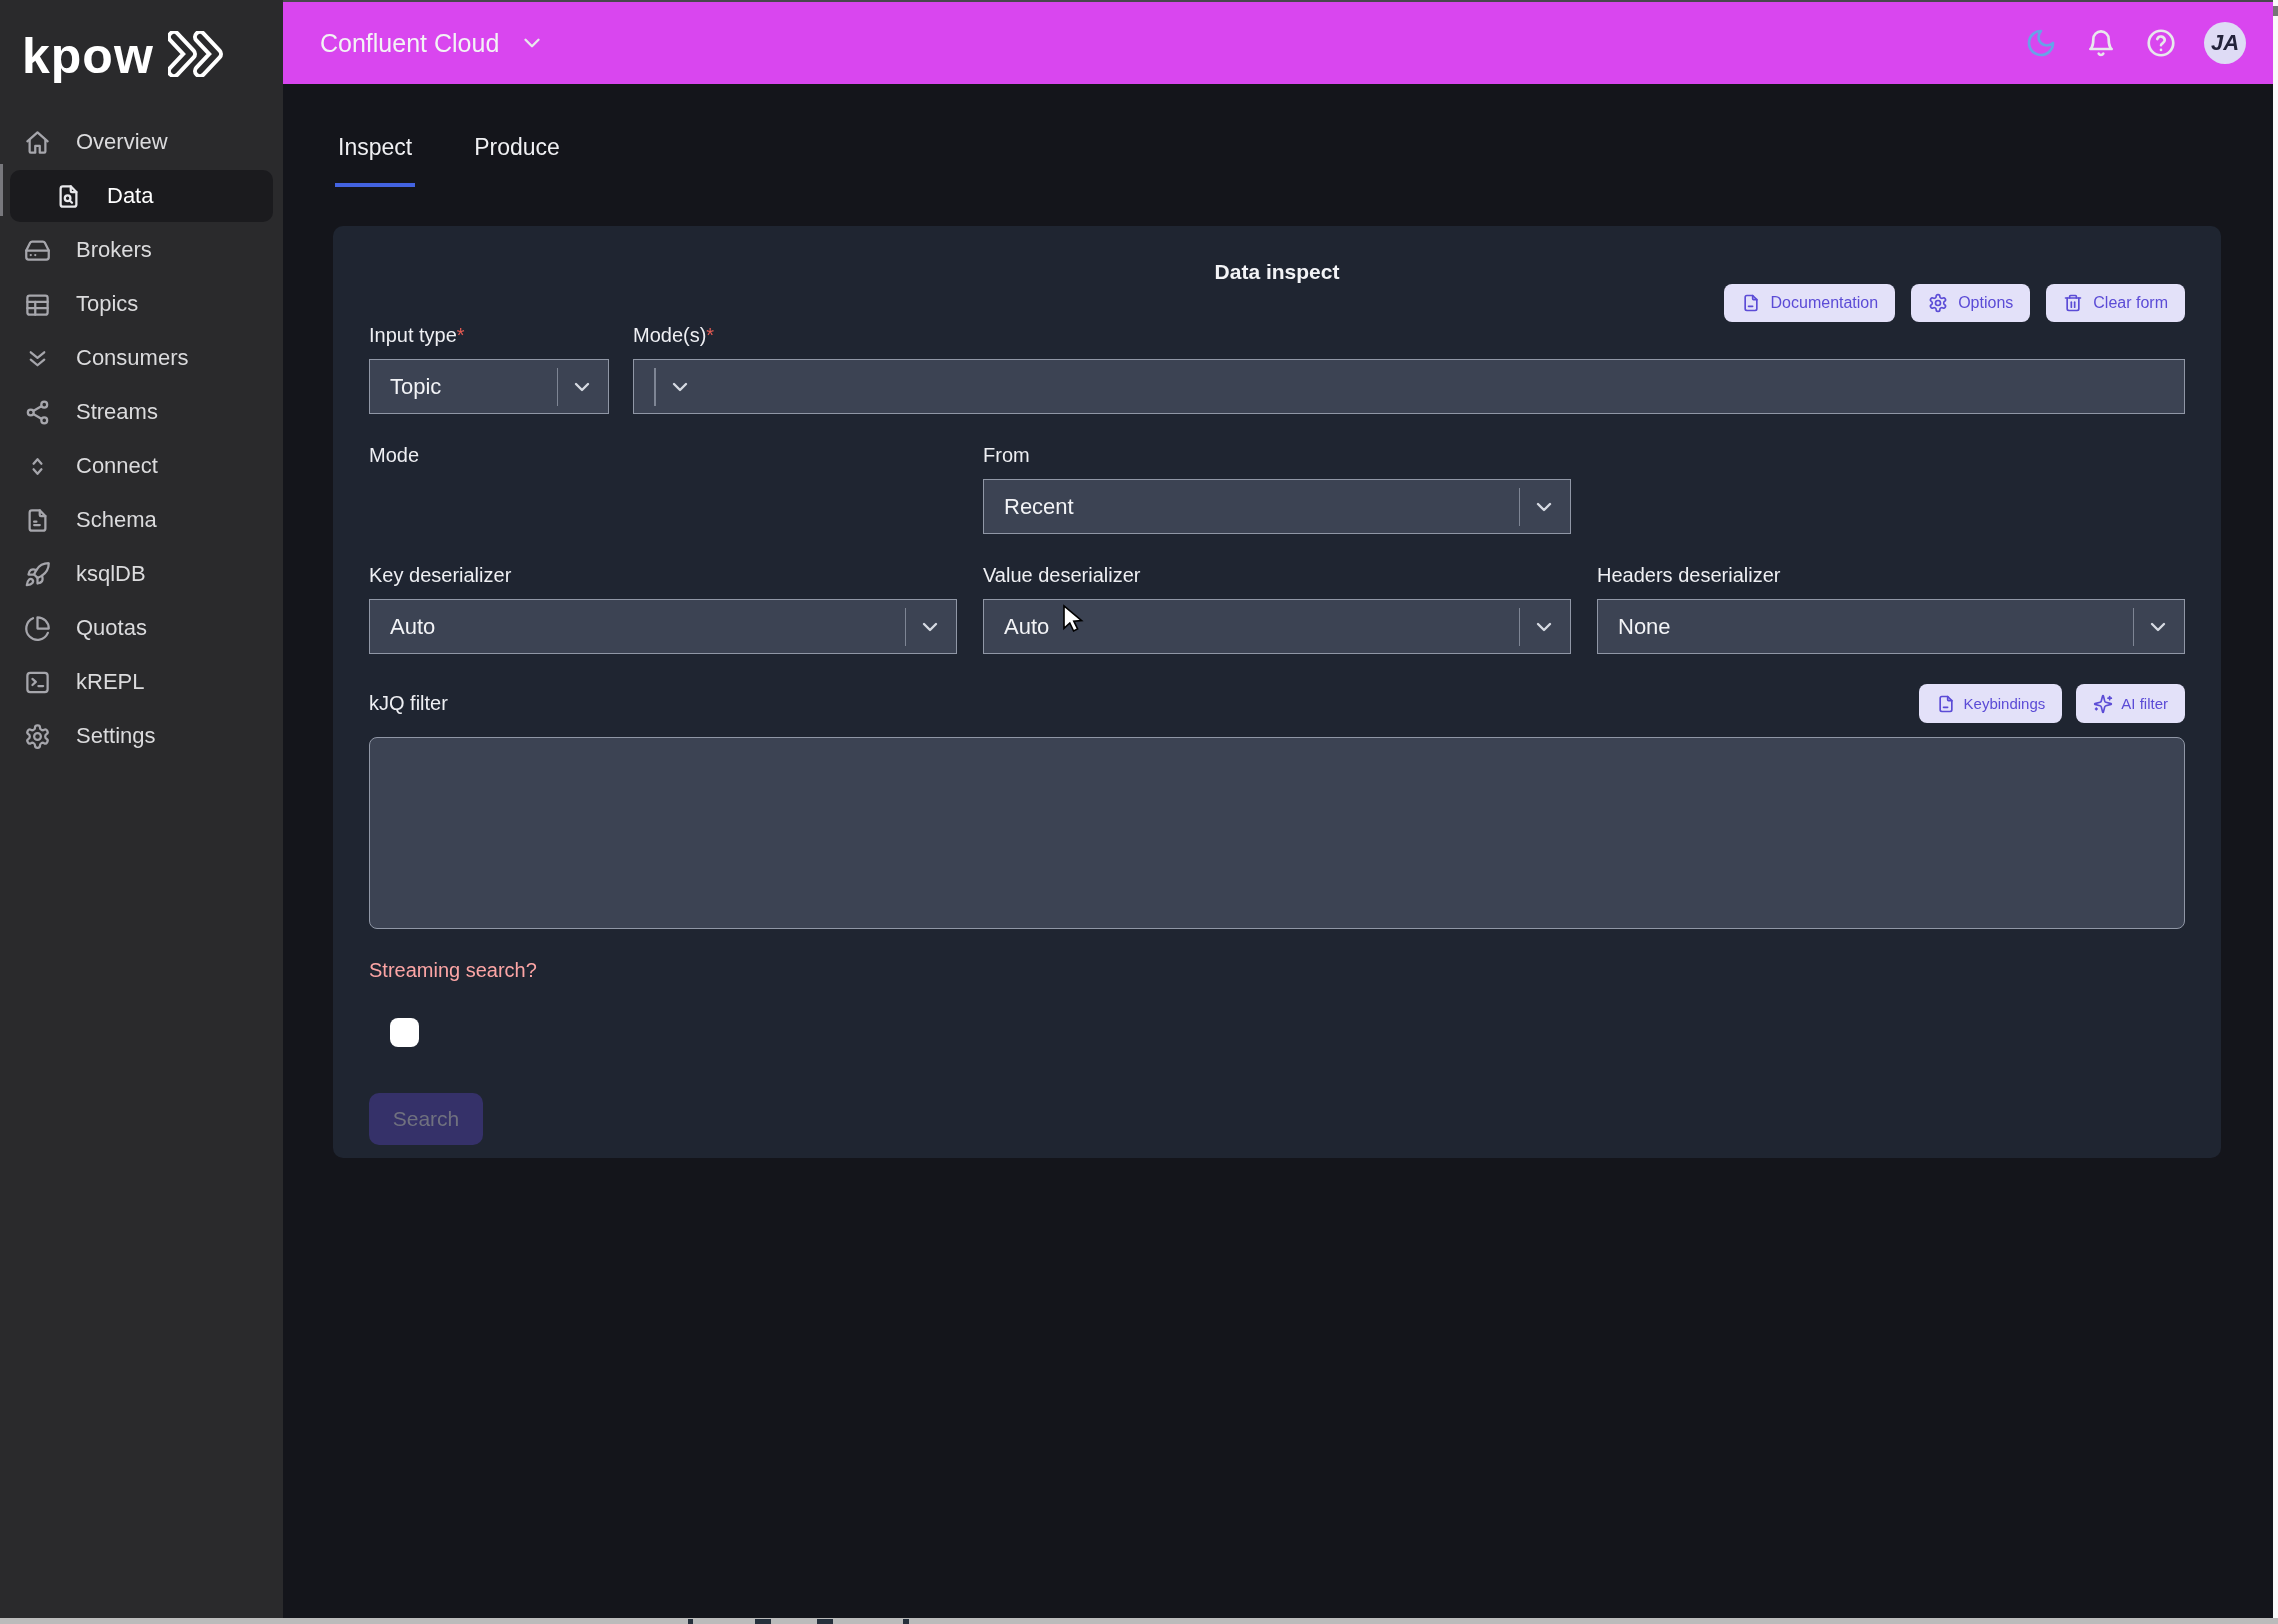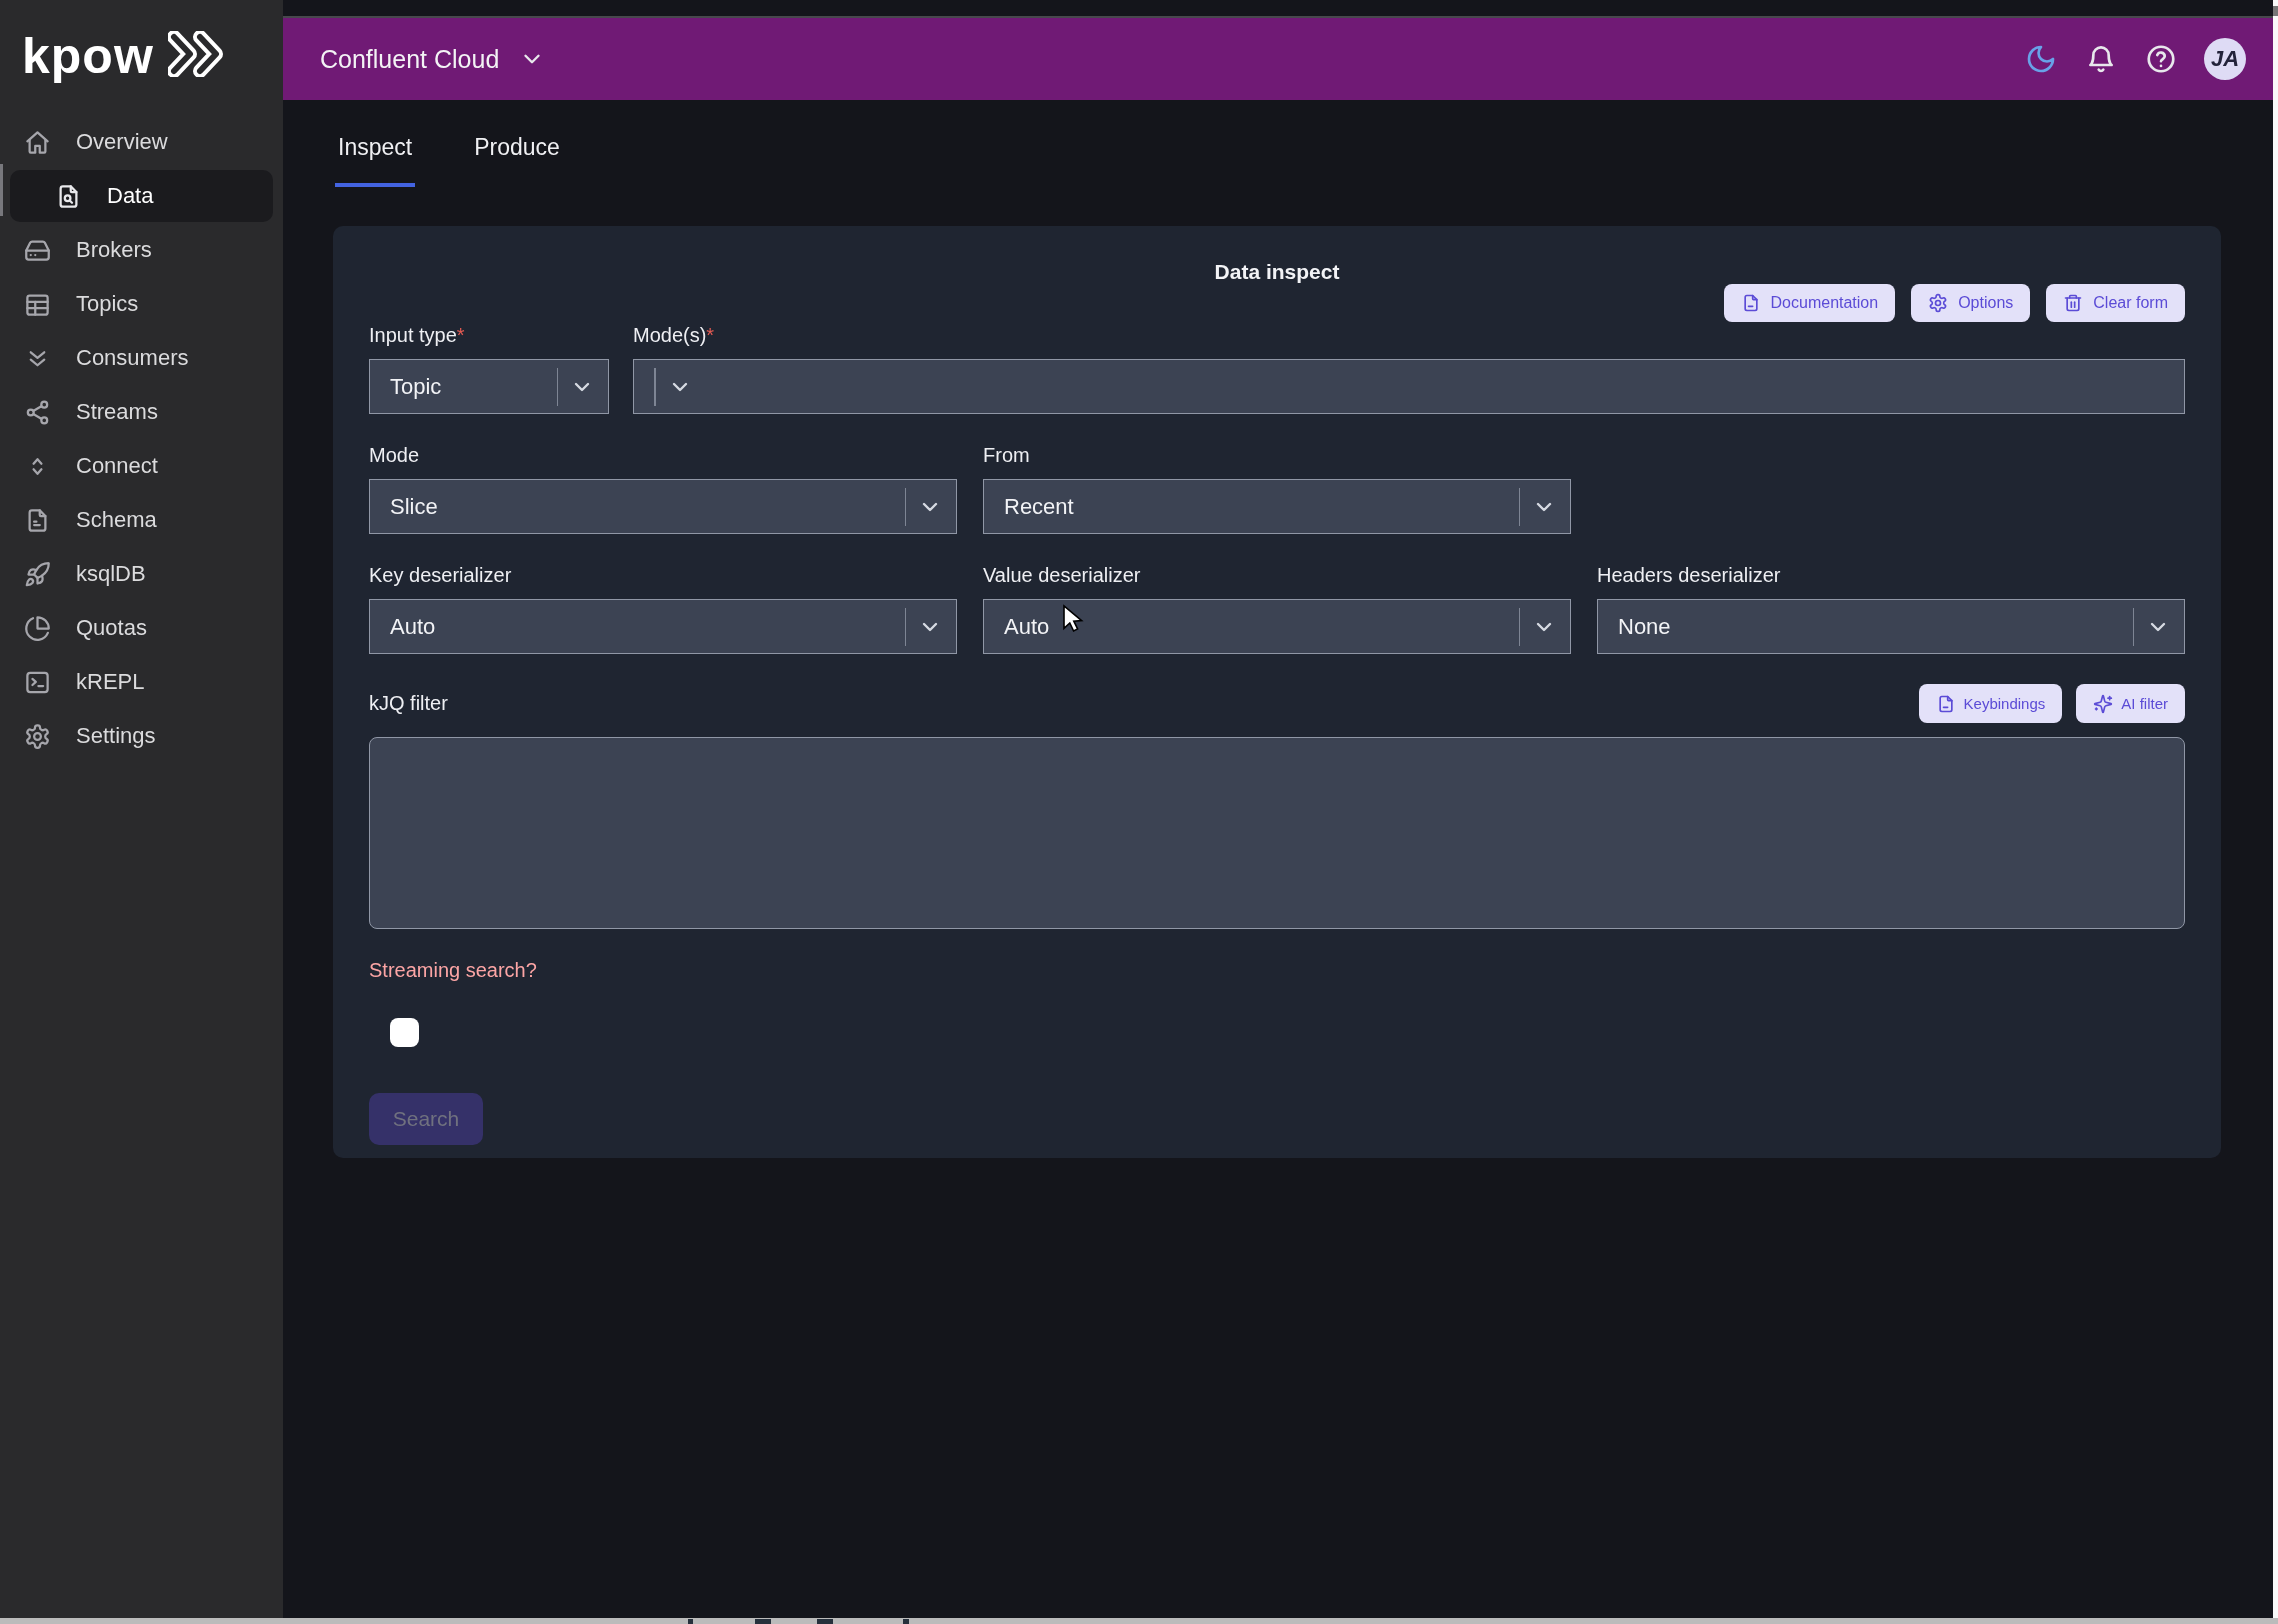--- a/index.html
+++ b/index.html
@@ -13,21 +13,21 @@
   .logo-text { color:#fff; font-size:50px; font-weight:bold; letter-spacing:1px; line-height:1; }
   .nav { margin-top:30px; }
   .nav-item { display:flex; align-items:center; height:52px; margin:0 10px 2px 10px; padding-left:14px;
               border-radius:10px; color:#DBDBDD; font-size:22px; cursor:pointer; }
   .nav-item svg { width:27px; height:27px; stroke:#A6A6AC; fill:none; stroke-width:2; stroke-linecap:round; stroke-linejoin:round; margin-right:25px; flex:none; }
   .nav-item.active { background:#1B1B1E; color:#FFFFFF;padding-left:45px; }
   .nav-item.active svg { stroke:#E9E9EC; }
   .side-indicator { position:absolute; left:0; top:164px; width:3px; height:52px; background:#77777c; }
 
   
-  .topbar { position:absolute; left:283px; top:16px; width:1995px; height:84px; background:#701a75;
+  .topbar { position:absolute; left:283px; top:0; width:1995px; height:84px; background:#d946ef;
             display:flex; align-items:center; border-top:2px solid #48484d; }
   .cluster { display:flex; align-items:center; gap:20px; margin-left:37px; color:#F3F3F5; font-size:25px; cursor:pointer; }
   .cluster svg { width:26px; height:26px; stroke:#E8E8EC; fill:none; stroke-width:2.2; stroke-linecap:round; stroke-linejoin:round; }
   .topbar-right { margin-left:auto; margin-right:32px; display:flex; align-items:center; gap:26px; }
   .tb-icon { width:34px; height:34px; display:flex; align-items:center; justify-content:center; cursor:pointer; }
   .tb-icon svg { width:32px; height:32px; fill:none; stroke-width:2; stroke-linecap:round; stroke-linejoin:round; }
   .moon svg { stroke:#68A2E8; }
   .bell svg, .help svg { stroke:#E8E8EC; }
   .avatar { width:42px; height:42px; border-radius:50%; background:#DEDBF5; color:#23233B;
             display:flex; align-items:center; justify-content:center; font-size:22px; font-weight:bold; cursor:pointer;font-style:italic; }
@@ -295,29 +295,20 @@
                 </svg>
               </span>
           </div>
         </div>
       </div>
 
       
       <div class="row3">
         <div>
           <div class="field-label">Mode</div>
-          <div class="select">
-            <span class="sel-value">Slice</span>
-            <span class="sel-divider"></span>
-            <span class="sel-caret">
-                <svg viewBox="0 0 24 24">
-                  <path d="m6 9 6 6 6-6"></path>
-                </svg>
-              </span>
-          </div>
         </div>
         <div>
           <div class="field-label">From</div>
           <div class="select">
             <span class="sel-value">Recent</span>
             <span class="sel-divider"></span>
             <span class="sel-caret">
                 <svg viewBox="0 0 24 24">
                   <path d="m6 9 6 6 6-6"></path>
                 </svg>

